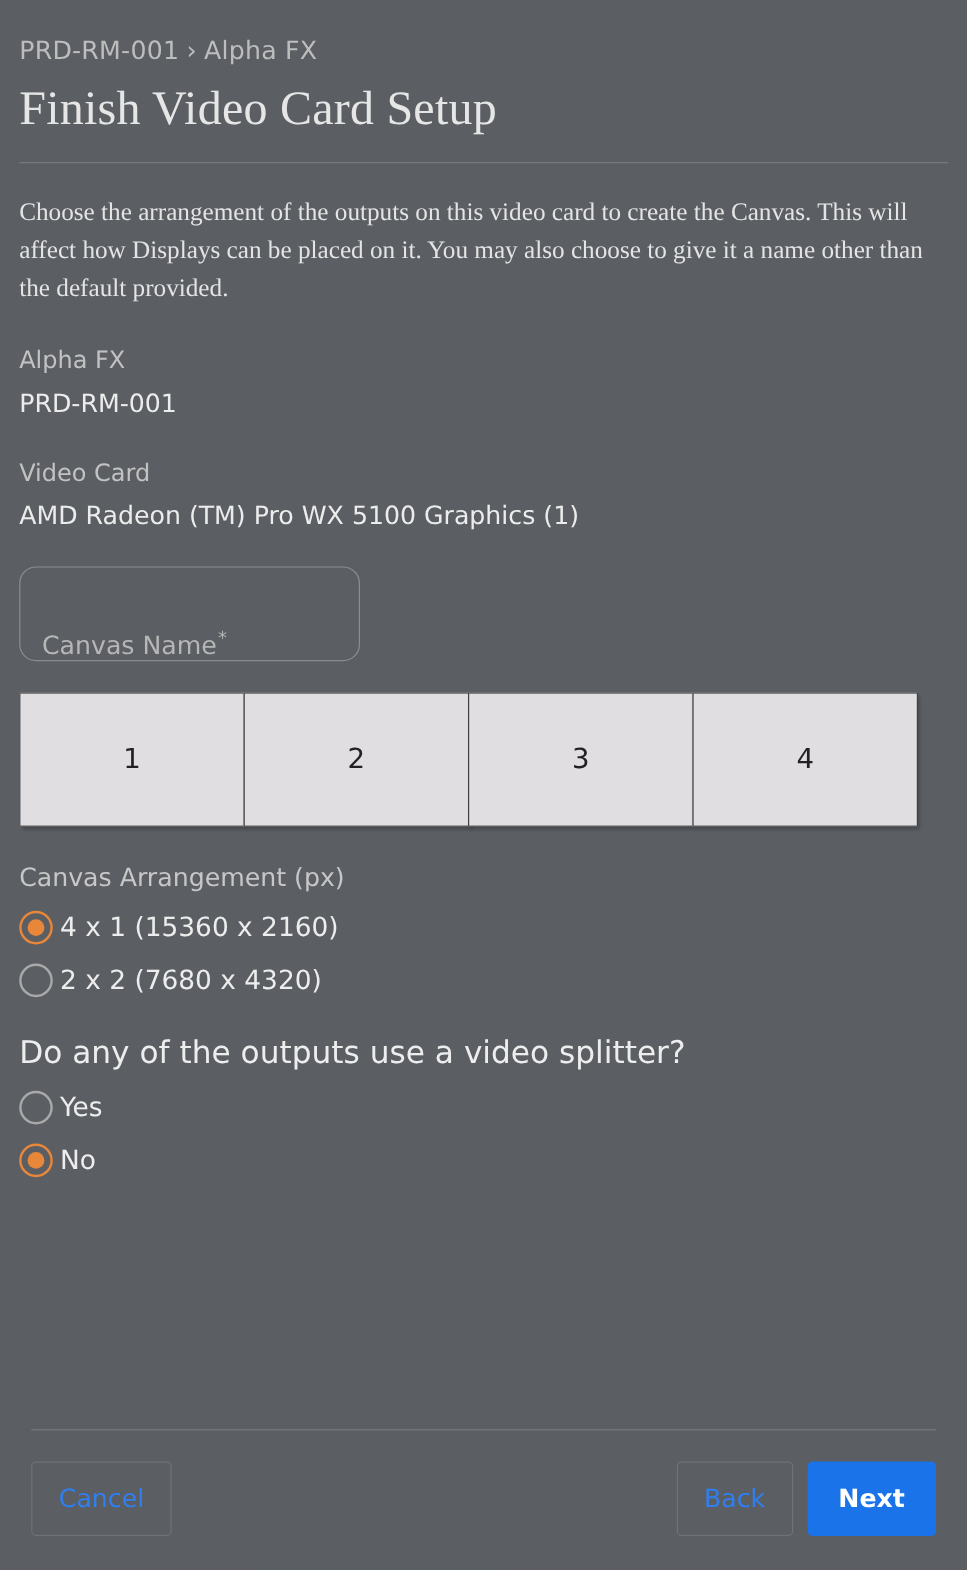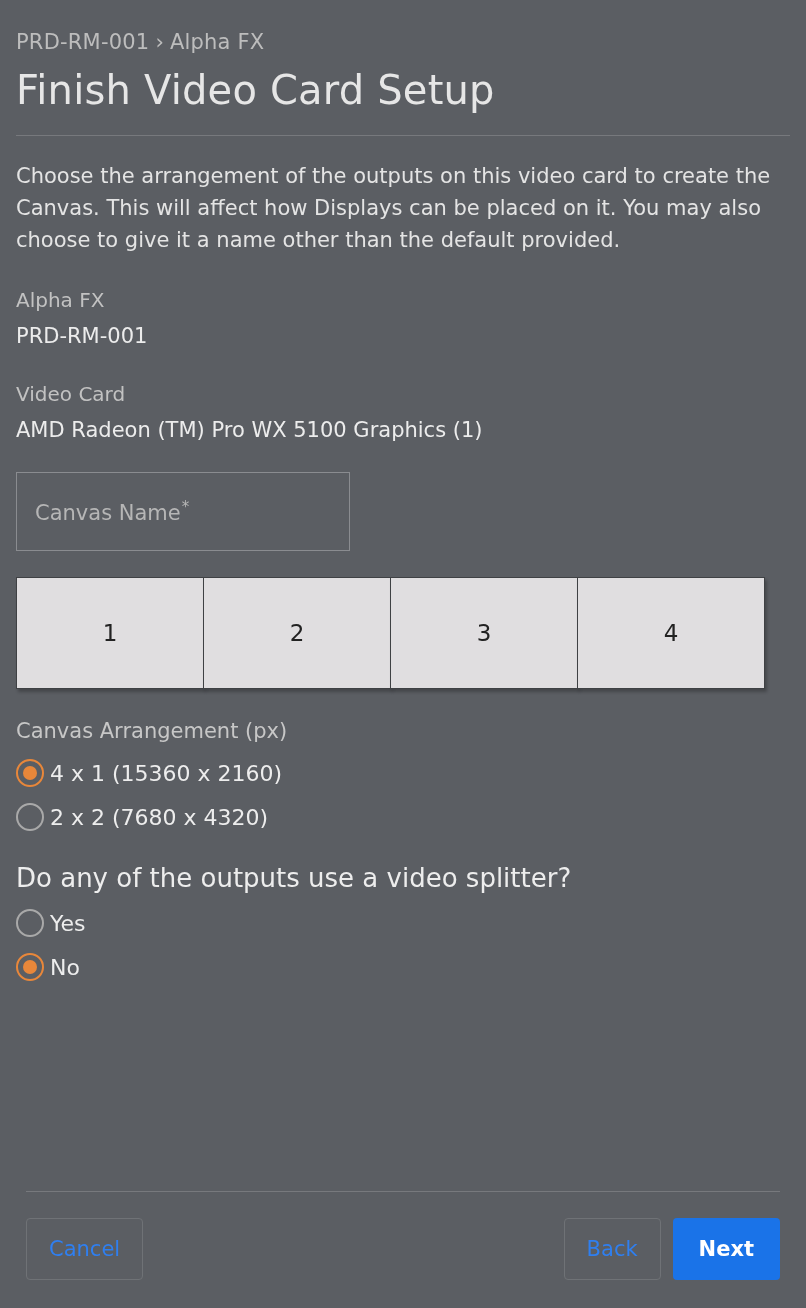--- a/index.html
+++ b/index.html
@@ -33,57 +33,59 @@
     margin: 0 6px;
     color: #bdbdbd;
   }
   .page-title {
     margin-top: 14px;
     font-size: 40px;
     font-weight: 400;
     color: #e6e6e6;
     letter-spacing: 0.2px;
     line-height: 1.1;
+    font-family: Liberation Serif, serif;
   }
   .divider {
     margin-top: 23px;
     height: 1px;
     background: #77797d;
     width: 100%;
   }
   .intro {
     margin-top: 24px;
     font-size: 21px;
     line-height: 32px;
     color: #e4e4e4;
     max-width: 760px;
+    font-family: Liberation Serif, serif;
   }
   .field-group {
     margin-top: 30px;
   }
   .field-label {
     font-size: 20px;
     color: #c2c2c2;
     line-height: 28px;
   }
   .field-value {
     margin-top: 8px;
     font-size: 21px;
     color: #ececec;
     line-height: 28px;
   }
   .canvas-name-box {
     margin-top: 28px;
-    width: 334px;
+    width: 284px;
     height: 79px;
     box-sizing: border-box;
     border: 1px solid #8a8c90;
-    border-radius: 0;
-    display: flex;
-    align-items: center;
+    border-radius: 14px;
+    display: flex;
+    align-items: flex-end;
     padding-left: 18px;
     background: transparent;
   }
   .canvas-name-placeholder {
     font-size: 21px;
     color: #b6b6b6;
   }
   .canvas-name-placeholder .req {
     font-size: 15px;
     vertical-align: super;

